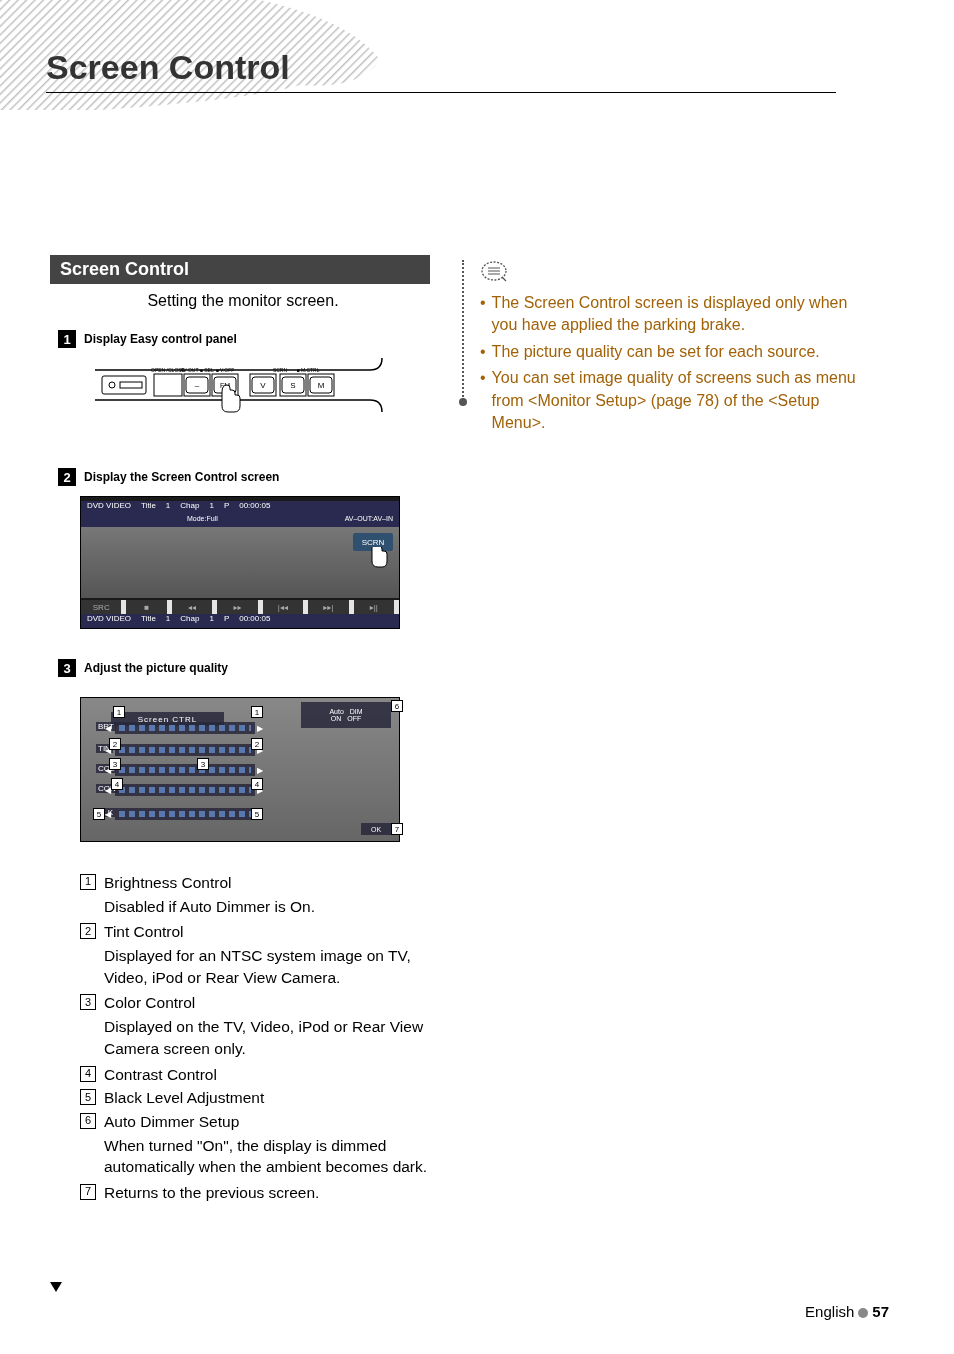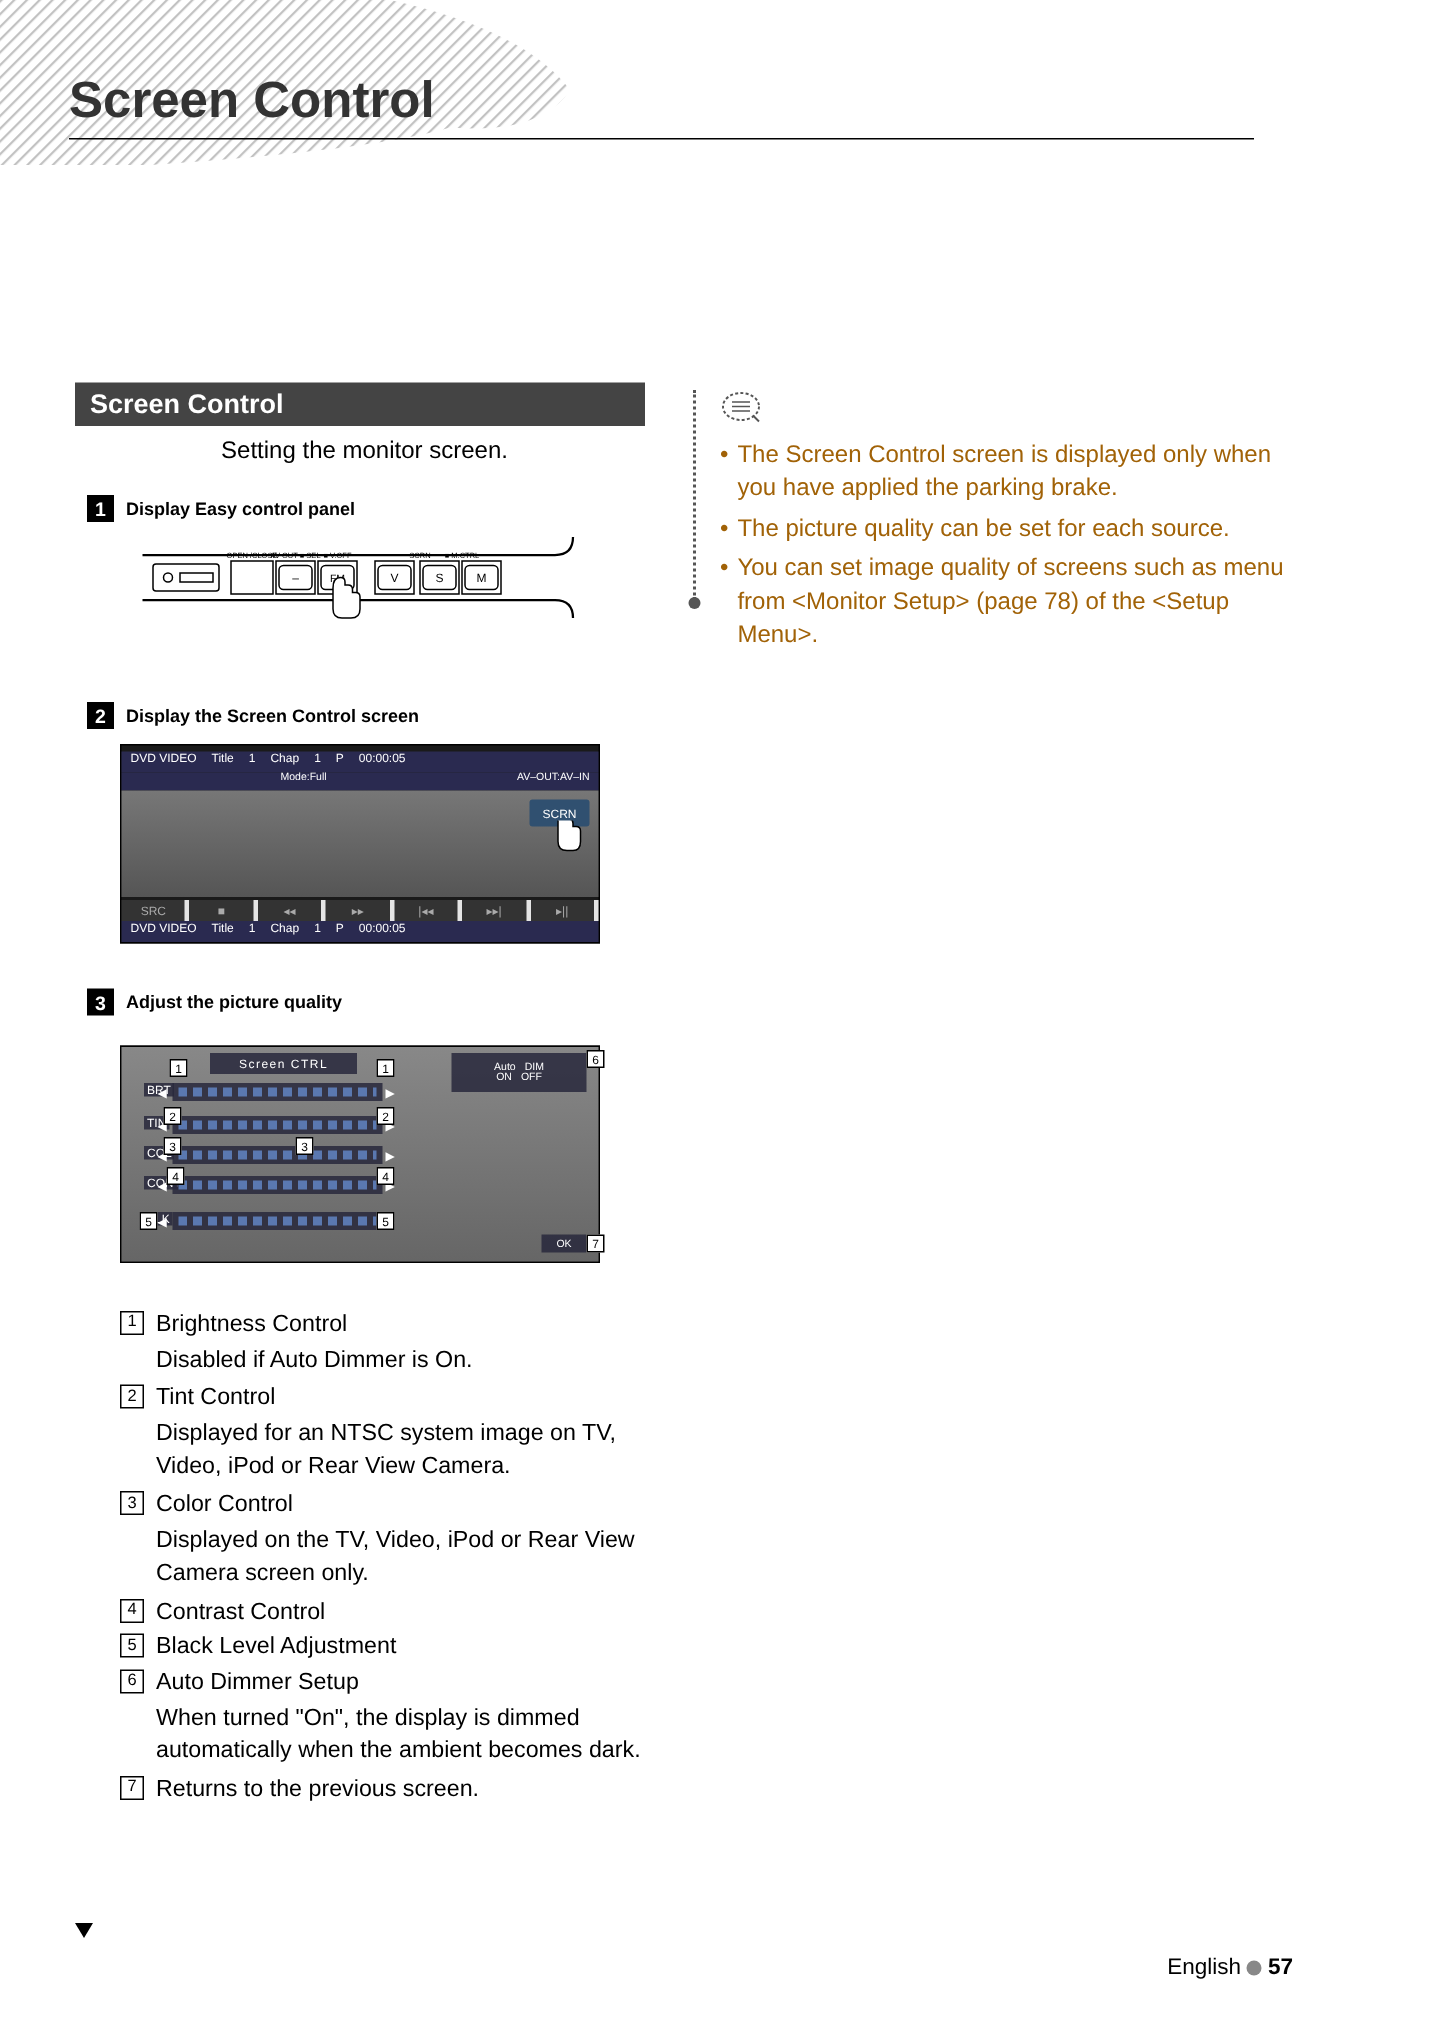--- a/index.html
+++ b/index.html
@@ -83,25 +83,25 @@
     position: relative;
   }
   .ss2 { height: 133px; }
   .ss2 .info1 { position:absolute; top:4px; left:0; right:0; height:14px; background:#2a2a50; color:#fff; font-size:8px; padding:0 6px; display:flex; gap:10px; }
   .ss2 .info1 span { white-space:nowrap; }
   .ss2 .info2 { position:absolute; top:18px; left:0; right:0; height:12px; background:#2a2a50; color:#fff; font-size:7px; padding:0 6px; display:flex; justify-content:space-between; }
   .ss2 .road { position:absolute; top:30px; left:0; right:0; bottom:30px; background:linear-gradient(#777,#555); }
   .ss2 .scrnbtn { position:absolute; top:36px; right:6px; width:40px; height:18px; background:#305070; color:#fff; font-size:8px; display:flex; align-items:center; justify-content:center; border-radius:2px; }
   .hand { position:absolute; }
   .ss2 .bottombar { position:absolute; bottom:14px; left:0; right:0; height:14px; background:#333; display:flex; }
-  .ss2 .bottombar div { flex:1; border-right:3px solid #e5e5e5; color:#aaa; font-size:8px; display:flex; align-items:center; justify-content:center; }
+  .ss2 .bottombar div { flex:1; border-right:5px solid #e5e5e5; color:#aaa; font-size:8px; display:flex; align-items:center; justify-content:center; }
   .ss2 .info3 { position:absolute; bottom:0; left:0; right:0; height:14px; background:#2a2a50; color:#fff; font-size:8px; padding:0 6px; display:flex; gap:10px; }
   .ss3 { height: 145px; }
   .ss3 .road { position:absolute; inset:0; background:linear-gradient(#888,#666); }
-  .ss3 .titlebox { position:absolute; top:4px; left:30px; width:98px; height:14px; background:rgba(40,40,60,.85); color:#fff; font-size:8px; display:flex; align-items:center; justify-content:center; letter-spacing:1px;margin-left:29px;}
+  .ss3 .titlebox { position:absolute; top:14px; left:30px; width:113px; height:14px; background:rgba(40,40,60,.85); color:#fff; font-size:8px; display:flex; align-items:center; justify-content:center; letter-spacing:1px;}
   .ss3 .autobar { position:absolute; top:4px; right:8px; width:90px; height:26px; background:rgba(40,40,60,.85); display:flex; flex-direction:column; align-items:center; justify-content:center; }
   .ss3 .autobar .r1 { color:#fff; font-size:7px; display:flex; gap:6px; }
   .ss3 .okbtn { position:absolute; bottom:6px; right:8px; width:30px; height:12px; background:rgba(40,40,60,.85); color:#fff; font-size:7px; display:flex; align-items:center; justify-content:center; }
   .slider-row { position:absolute; left:4px; width:180px; height:16px; display:flex; align-items:center; }
   .slider-row .lbl { position:absolute; left:11px; top:2px; color:#fff; font-size:8px; background:rgba(40,40,60,.85); padding:0 2px; }
   .slider-row .track { position:absolute; left:30px; width:140px; height:12px; background:rgba(40,40,60,.85); }
   .slider-row .arL { position:absolute; left:20px; color:#fff; font-size:8px; }
   .slider-row .arR { position:absolute; left:172px; color:#fff; font-size:8px; }
   .slider-row .track::before { content:""; position:absolute; left:4px; right:4px; top:3px; bottom:3px;
       background: repeating-linear-gradient(90deg,#5a78b0 0 6px, transparent 6px 10px); }
@@ -118,21 +118,21 @@
   .legend .sub { margin-left:24px; margin-bottom:4px; }
 
   .note-icon {
     width: 28px; height: 22px;
     margin-bottom: 6px;
   }
   .bullets { font-size: 16px; color:#a16207; line-height:1.4; }
   .bullets .b { display:flex; margin-bottom:4px; }
   .bullets .b::before { content:"•"; margin-right:6px; }
   .footer {
-    position:absolute; bottom:34px; right:92px;
+    position:absolute; bottom:34px; right:65px;
     font-size:15px;
   }
   .footer .dot { display:inline-block; width:10px; height:10px; border-radius:50%; background:#888; margin:0 4px; vertical-align:middle; }
   .sarrow {
     position:absolute;
     width:0;height:0;
     border-left:6px solid transparent;
     border-right:6px solid transparent;
   }
   .sarrow.down { border-top:10px solid #000; }

